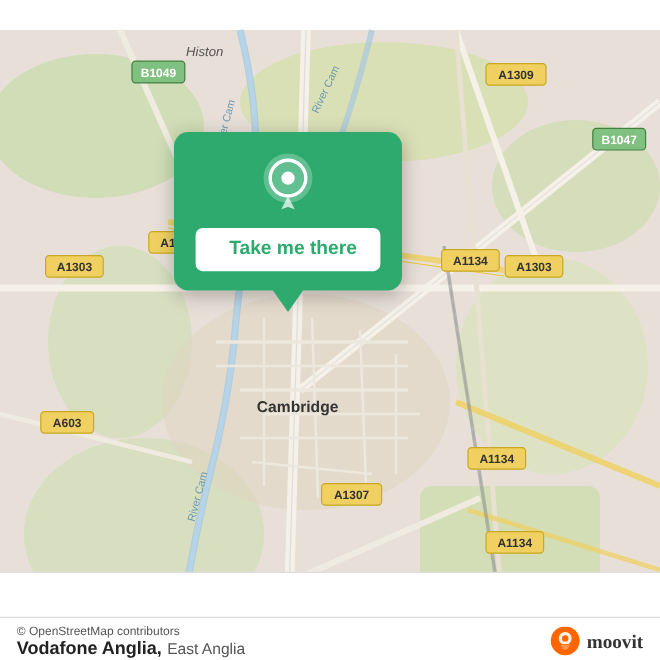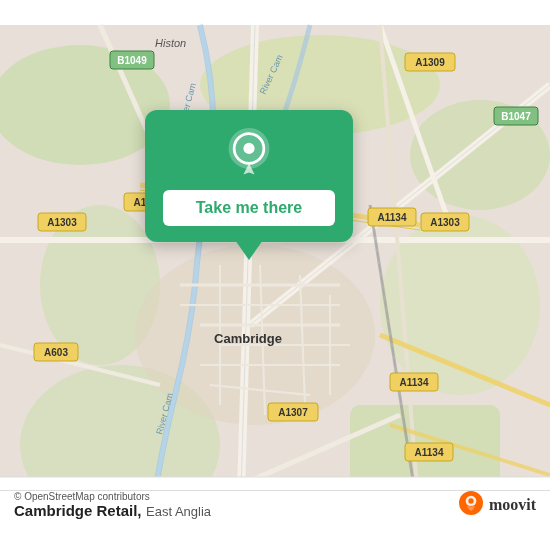--- a/index.html
+++ b/index.html
@@ -24,21 +24,21 @@
       top: 0; left: 0;
       width: 100%;
       height: 100%;
     }
 
     
     .popup-card {
       position: absolute;
       top: 110px;
       left: 145px;
-      width: 208px;
+      width: 190px;
       background: #2eaa6e;
       border-radius: 12px;
       display: flex;
       flex-direction: column;
       align-items: center;
       padding: 18px 18px 16px 18px;
       box-shadow: 0 4px 16px rgba(0,0,0,0.25);
       z-index: 10;
     }
 
@@ -74,24 +74,24 @@
       width: 100%;
       text-align: center;
     }
 
     
     .bottom-bar {
       position: absolute;
       bottom: 0;
       left: 0;
       right: 0;
-      height: 60px;
+      height: 36px;
       background: white;
       display: flex;
-      align-items: flex-start;
+      align-items: flex-end;
       justify-content: space-between;
       padding: 0 14px;
       border-top: 1px solid #ddd;
       z-index: 20;
     }
 
     .bottom-left {
       display: flex;
       flex-direction: column;
     }
@@ -249,21 +249,21 @@
       <circle cx="26" cy="22" r="6" fill="white"></circle>
       <path d="M26 38 L20 50 L26 48 L32 50 Z" fill="white" opacity="0.7"></path>
     </svg>
     <button class="take-me-btn">Take me there</button>
   </div>
 
   <div class="bottom-bar">
     <div class="bottom-left">
       <span class="osm-credit">© OpenStreetMap contributors</span>
       <div>
-        <span class="location-name">Cambridge Retail,</span>
+        <span class="location-name">Vodafone Anglia,</span>
         <span class="location-region">East Anglia</span>
       </div>
     </div>
     <div class="moovit-logo">
       <svg class="moovit-pin" viewBox="0 0 36 42" xmlns="http://www.w3.org/2000/svg">
         <ellipse cx="18" cy="18" rx="18" ry="18" fill="#ff6600"></ellipse>
         <circle cx="18" cy="15" r="8" fill="white" opacity="0.9"></circle>
         <circle cx="18" cy="15" r="4" fill="#ff6600"></circle>
         <path d="M10 22 Q18 38 26 22" fill="#ff6600"></path>
         <path d="M12 23 Q18 36 24 23" fill="white" opacity="0.3"></path>

